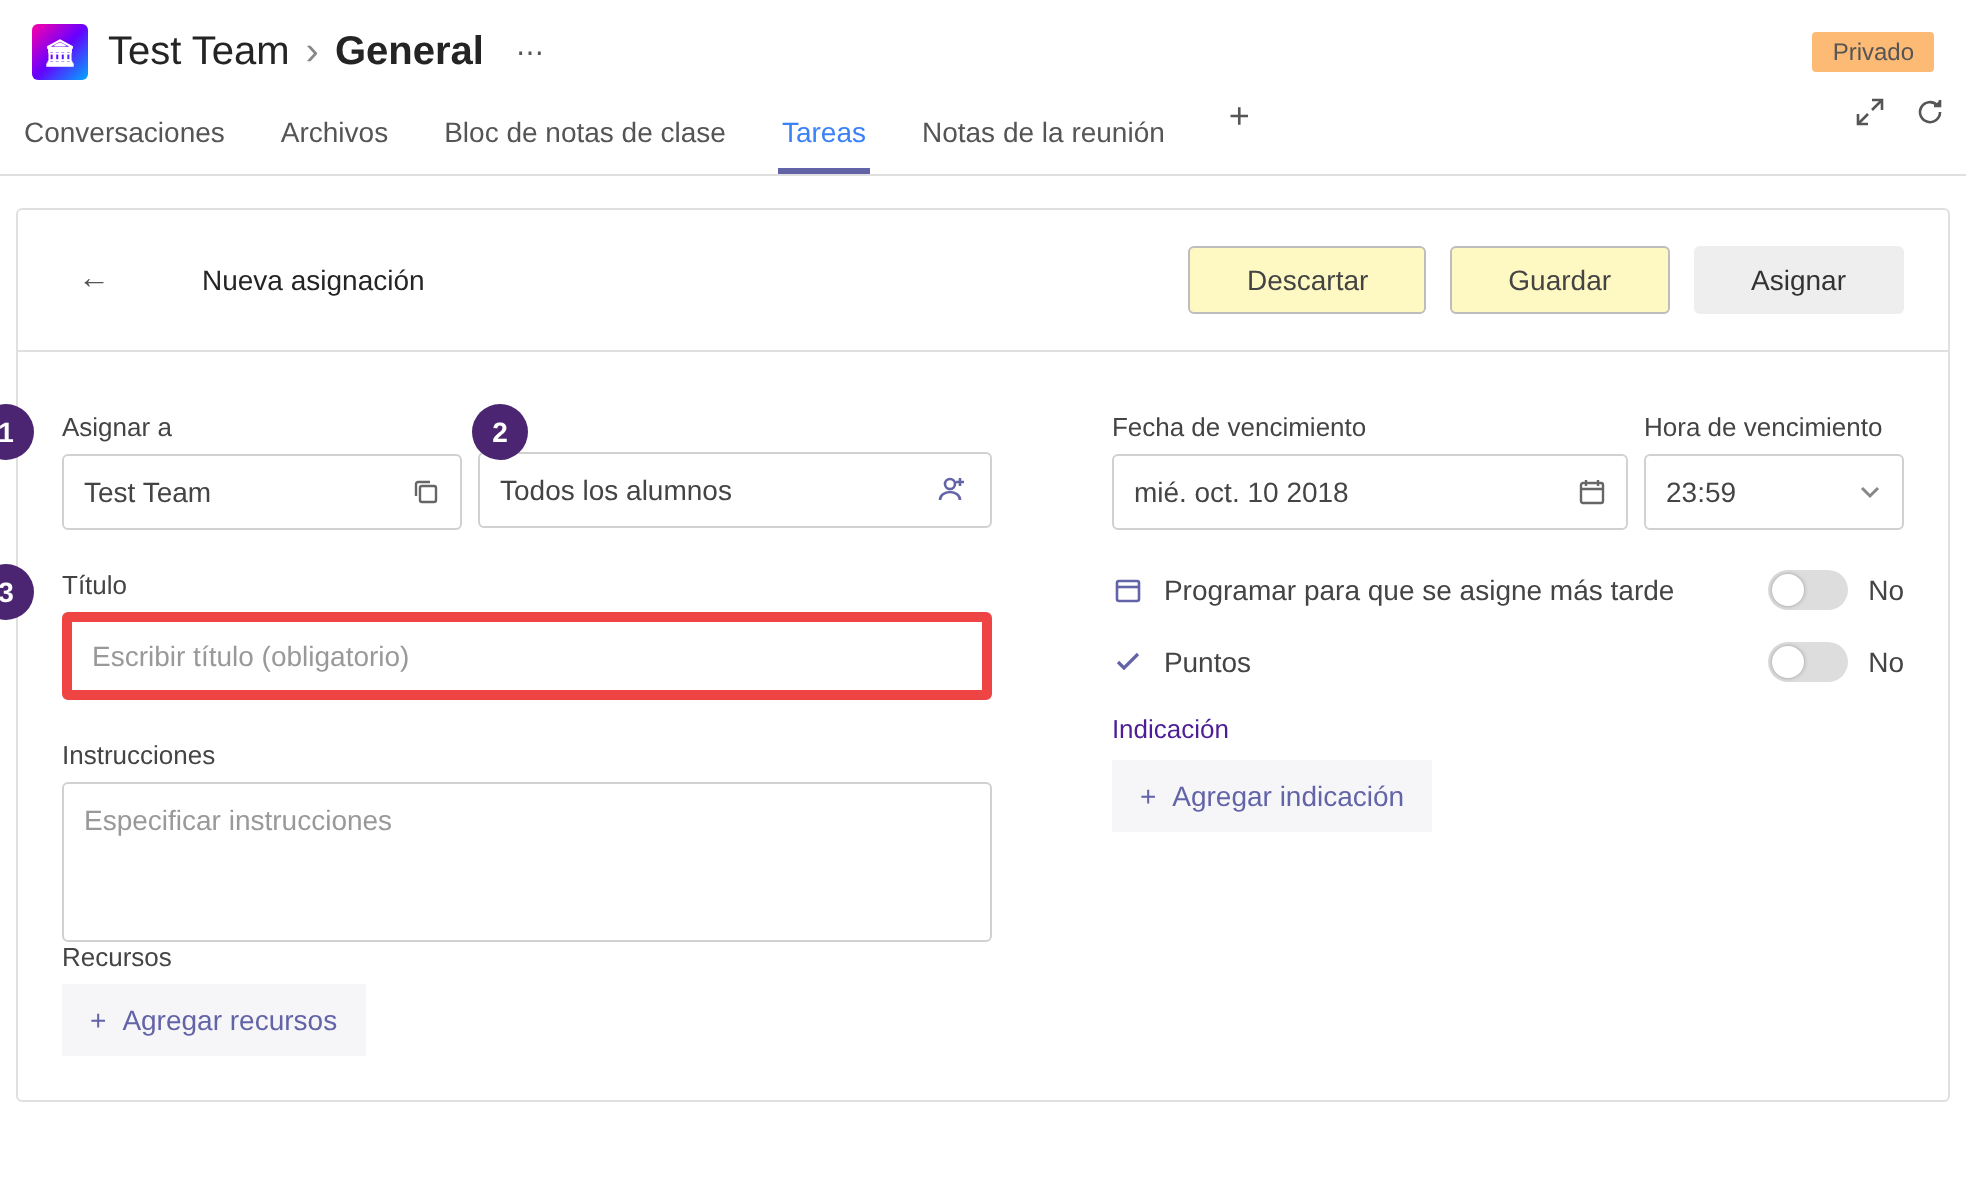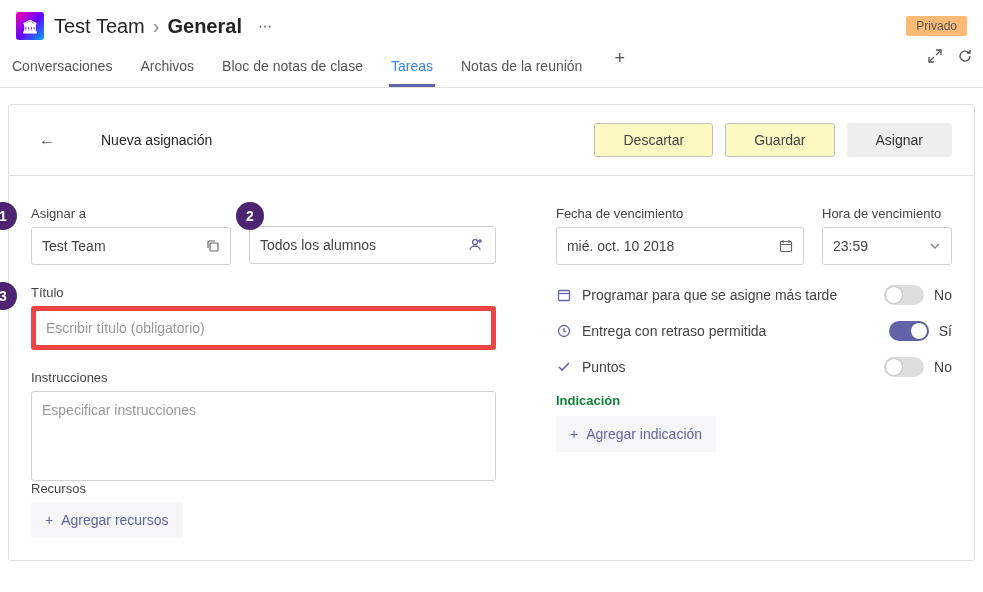--- a/index.html
+++ b/index.html
@@ -23,40 +23,40 @@
 .panel-header { display:flex; align-items:center; padding: 18px 22px; border-bottom:1px solid #e0e0e0; gap:14px;}
 .back-arrow { color:#555; cursor:pointer; font-size:16px; padding:4px 8px;}
 .panel-title { font-size:14px; font-weight:400; margin-left:24px; }
 .panel-actions { margin-left:auto; display:flex; gap:12px; }
 .btn { padding: 8px 28px; border-radius:3px; font-size:14px; cursor:pointer; border:1px solid transparent; background:#fef9c3;}
 .btn-outline { border-color:#bdbdbd; color:#444; }
 .btn-default { background:#eee; color:#333; }
 .panel-body { display:flex; padding: 30px 22px 22px; gap: 60px; }
 .col-left { flex: 1 1 54%; position:relative; }
 .col-right { flex: 1 1 46%; }
-.field-row { display:flex; gap:18px; margin-bottom:20px; }
+.field-row { display:flex; gap:8px; margin-bottom:20px; }
 .field { display:flex; flex-direction:column; gap:6px; flex:1; position:relative;}
 .field-label { font-size:13px; color:#444; }
 .input-box { display:flex; align-items:center; justify-content:space-between; border:1px solid #d1d1d1; border-radius:3px; padding: 8px 10px; height:38px; color:#444; background:#fff; cursor:pointer;}
 .input-text { border:5px solid #ef4444; border-radius:3px; padding: 9px 10px; width:100%; font-size:14px; color:#444; }
 .input-text::placeholder { color:#999; }
-.textarea { border:1px solid #d1d1d1; border-radius:3px; padding: 10px; width:100%; height:90px; font-size:14px; color:#444; resize:none; font-family:inherit;}
+.textarea { border:1px solid #d1d1d1; border-radius:3px; padding: 10px; width:100%; height:80px; font-size:14px; color:#444; resize:none; font-family:inherit;}
 .textarea::placeholder { color:#999; }
 .marker { position:absolute; width:28px; height:28px; border-radius:50%; background:#4b2571; color:#fff; display:flex; align-items:center; justify-content:center; font-weight:600; font-size:14px; z-index:5;}
 .add-link { display:inline-flex; align-items:center; gap:8px; color:#6264a7; padding:10px 14px; background:#f6f6f8; cursor:pointer; font-size:14px;}
 .plus { font-size:14px; }
 .toggle-row { display:flex; align-items:center; gap:10px; margin-bottom:16px; color:#444; font-size:14px;}
 .toggle-row .lbl { flex:1; }
 .toggle { width:40px; height:20px; border-radius:10px; background:#ddd; position:relative; cursor:pointer; flex-shrink:0;}
 .toggle .knob { width:16px; height:16px; border-radius:50%; background:#fff; position:absolute; top:2px; left:2px; box-shadow:0 0 2px rgba(0,0,0,.3);}
 .toggle.on { background:#6264a7; }
 .toggle.on .knob { left:22px; }
 .small-icon { width:16px; height:16px; display:inline-flex; align-items:center; justify-content:center; color:#6264a7; flex-shrink:0;}
 .chevron-down { color:#888; }
-.sec-label { font-size:13px; color:#15803d; margin-top:10px; margin-bottom:8px;font-weight:bold;}
+.sec-label { font-size:13px; color:#4c1d95; margin-top:10px; margin-bottom:8px;}
 svg { display:block; }
 </style>
 </head>
 <body>
 
 <div class="header">
   <div class="team-icon">🏛</div>
   <div class="breadcrumb">
     <span class="team-name">Test Team</span>
     <span class="chev">›</span>
@@ -191,33 +191,20 @@
               <path d="M1.5 5.5h11"></path>
             </svg>
         </span>
         <span class="lbl">Programar para que se asigne más tarde</span>
         <div class="toggle">
             <div class="knob"></div>
           </div>
         <span>No</span>
       </div>
 
-      <div class="toggle-row">
-        <span class="small-icon">
-          <svg width="14" height="14" viewBox="0 0 14 14" fill="none" stroke="#6264a7" stroke-width="1.3">
-              <circle cx="7" cy="7" r="5.5"></circle>
-              <path d="M7 4v3l2 1"></path>
-            </svg>
-        </span>
-        <span class="lbl">Entrega con retraso permitida</span>
-        <div class="toggle on">
-            <div class="knob"></div>
-          </div>
-        <span>Sí</span>
-      </div>
 
       <div class="toggle-row">
         <span class="small-icon">
           <svg width="14" height="14" viewBox="0 0 14 14" fill="none" stroke="#6264a7" stroke-width="1.6">
               <path d="M2 7l3 3 7-7"></path>
             </svg>
         </span>
         <span class="lbl">Puntos</span>
         <div class="toggle" style="margin-left:54px;">
             <div class="knob"></div>

